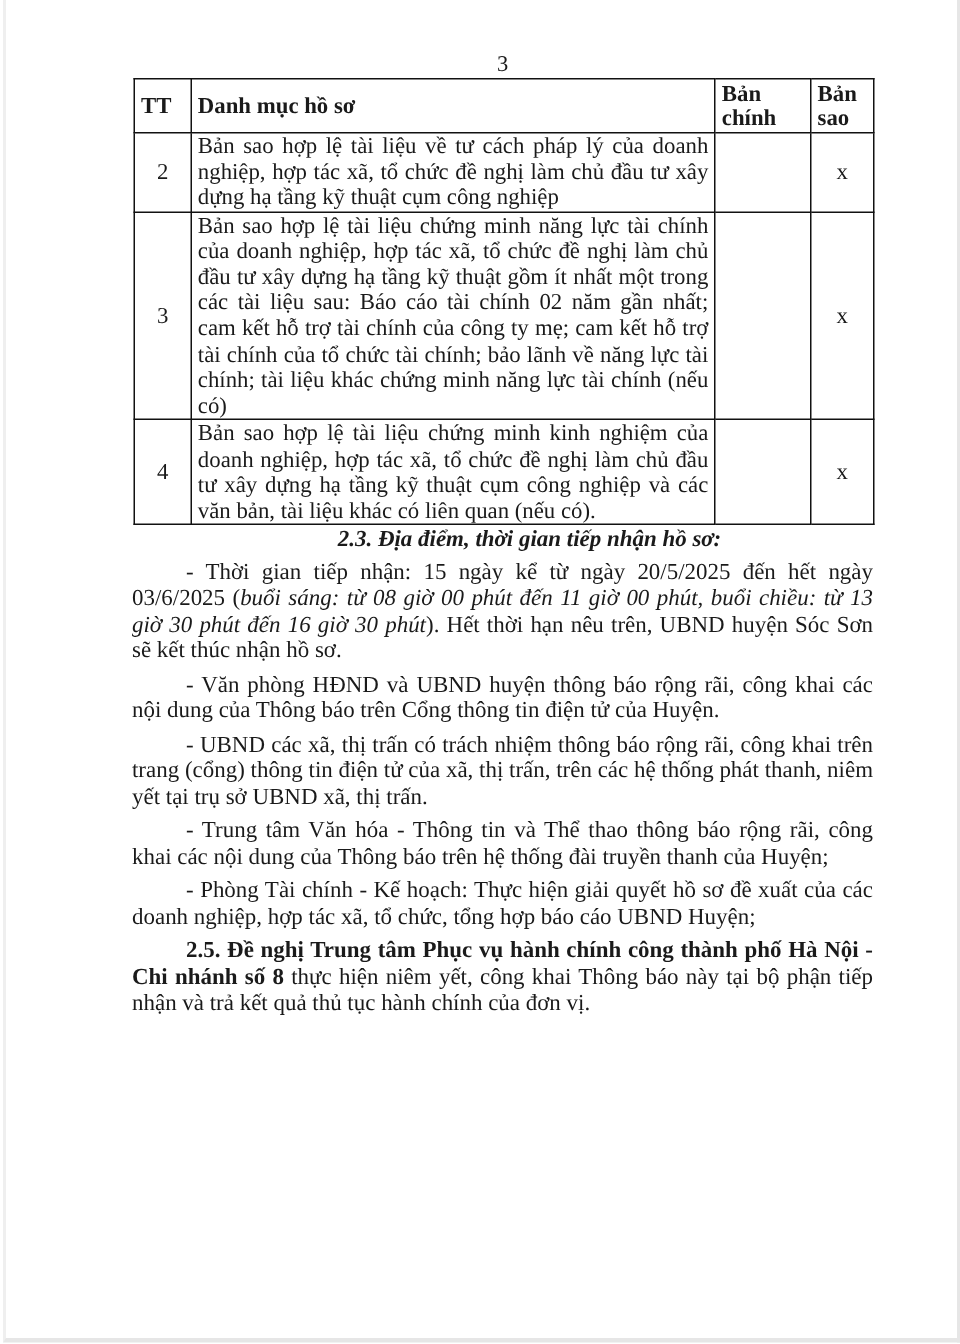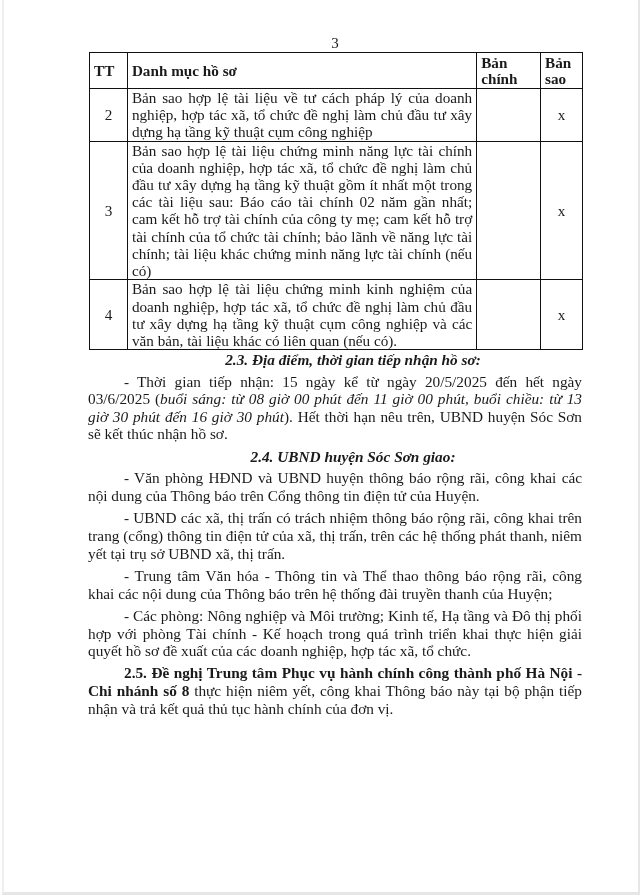--- a/index.html
+++ b/index.html
@@ -84,23 +84,22 @@
           <td class="mark"></td>
           <td class="mark">x</td>
         </tr>
       </tbody>
     </table>
 
     <div class="body-text">
       <p class="h">2.3. Địa điểm, thời gian tiếp nhận hồ sơ:</p>
       <p><span>- Thời gian tiếp nhận: 15 ngày kể từ ngày 20/5/2025 đến hết ngày 03/6/2025 (</span><span class="it">buổi sáng: từ 08 giờ 00 phút đến 11 giờ 00 phút, buổi chiều: từ 13 giờ 30 phút đến 16 giờ 30 phút</span><span>). Hết thời hạn nêu trên, UBND huyện Sóc Sơn sẽ kết thúc nhận hồ sơ.</span></p>
 
-      <p class="h">2.4. UBND huyện Sóc Sơn giao:</p>
       <p>- Văn phòng HĐND và UBND huyện thông báo rộng rãi, công khai các nội dung của Thông báo trên Cổng thông tin điện tử của Huyện.</p>
       <p>- UBND các xã, thị trấn có trách nhiệm thông báo rộng rãi, công khai trên trang (cổng) thông tin điện tử của xã, thị trấn, trên các hệ thống phát thanh, niêm yết tại trụ sở UBND xã, thị trấn.</p>
       <p>- Trung tâm Văn hóa - Thông tin và Thể thao thông báo rộng rãi, công khai các nội dung của Thông báo trên hệ thống đài truyền thanh của Huyện;</p>
-      <p>- Các phòng: Nông nghiệp và Môi trường; Kinh tế, Hạ tầng và Đô thị phối hợp với phòng Tài chính - Kế hoạch trong quá trình triển khai thực hiện giải quyết hồ sơ đề xuất của các doanh nghiệp, hợp tác xã, tổ chức.</p>
+      <p>- Phòng Tài chính - Kế hoạch: Thực hiện giải quyết hồ sơ đề xuất của các doanh nghiệp, hợp tác xã, tổ chức, tổng hợp báo cáo UBND Huyện;</p>
 
       <p><span class="bd">2.5. Đề nghị Trung tâm Phục vụ hành chính công thành phố Hà Nội - Chi nhánh số 8</span><span> thực hiện niêm yết, công khai Thông báo này tại bộ phận tiếp nhận và trả kết quả thủ tục hành chính của đơn vị.</span></p>
     </div>
 
   </div>
 </div>
 
 </body></html>

